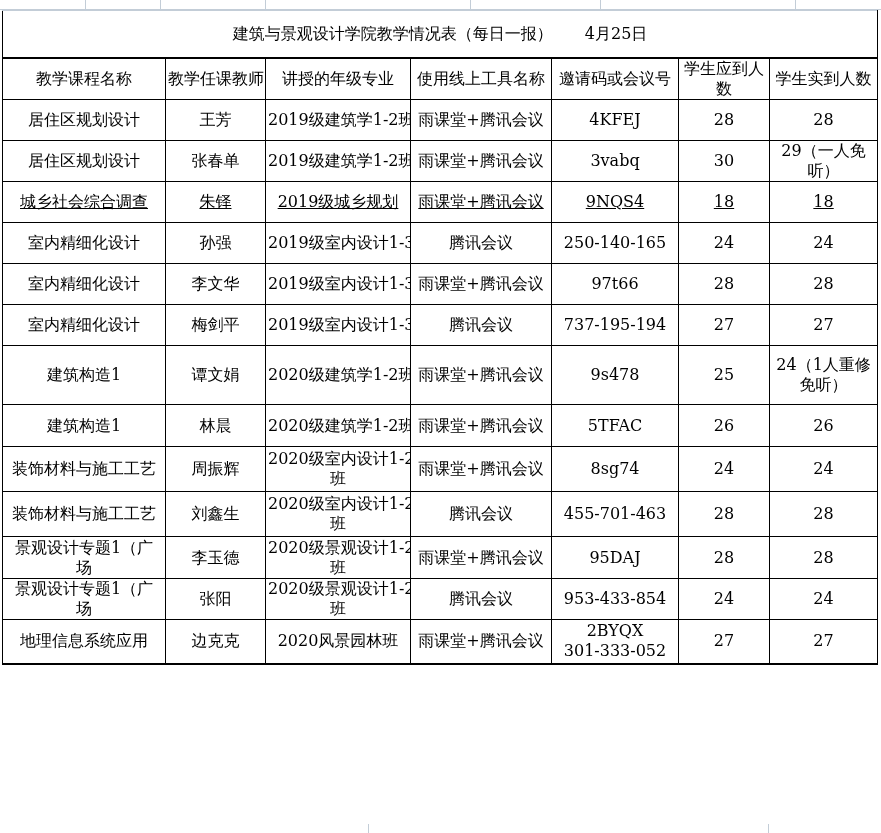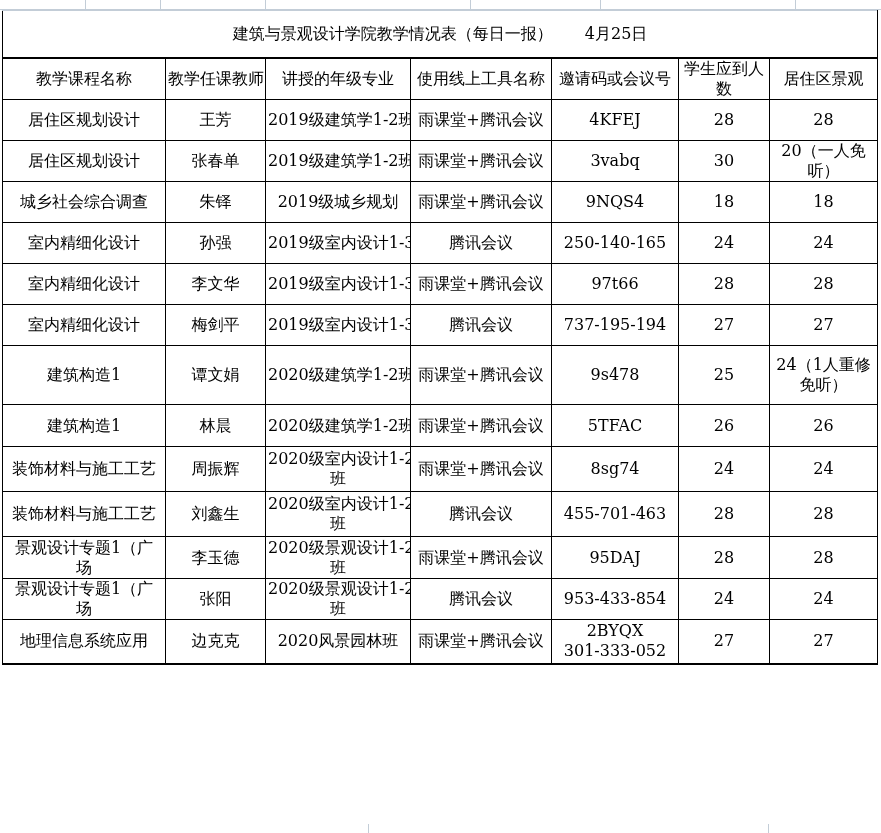--- a/index.html
+++ b/index.html
@@ -71,45 +71,45 @@
       </tr>
       <tr class="header-row">
 
       <th>教学课程名称</th>
           <th>教学任课教师</th>
           <th>讲授的年级专业</th>
           <th>使用线上工具名称</th>
           <th>邀请码或会议号</th>
           <th>学生应到人
 数</th>
-          <th>居住区景观</th>
+          <th>学生实到人数</th>
         </tr>
     </thead>
     <tbody>
 
         <tr style="height: 41px;">
           <td>居住区规划设计</td>
           <td>王芳</td>
           <td>2019级建筑学1-2班</td>
           <td>雨课堂+腾讯会议</td>
           <td>4KFEJ</td>
           <td>28</td>
           <td>28</td>
         </tr>
         <tr style="height: 41px;">
           <td>居住区规划设计</td>
           <td>张春单</td>
           <td>2019级建筑学1-2班</td>
           <td>雨课堂+腾讯会议</td>
           <td>3vabq</td>
           <td>30</td>
-          <td>20（一人免
+          <td>29（一人免
 听）</td>
         </tr>
-        <tr style="height: 41px;">
+        <tr style="height: 41px; text-decoration: underline;">
           <td>城乡社会综合调查</td>
           <td>朱铎</td>
           <td>2019级城乡规划</td>
           <td>雨课堂+腾讯会议</td>
           <td>9NQS4</td>
           <td>18</td>
           <td>18</td>
         </tr>
         <tr style="height: 41px;">
           <td>室内精细化设计</td>

